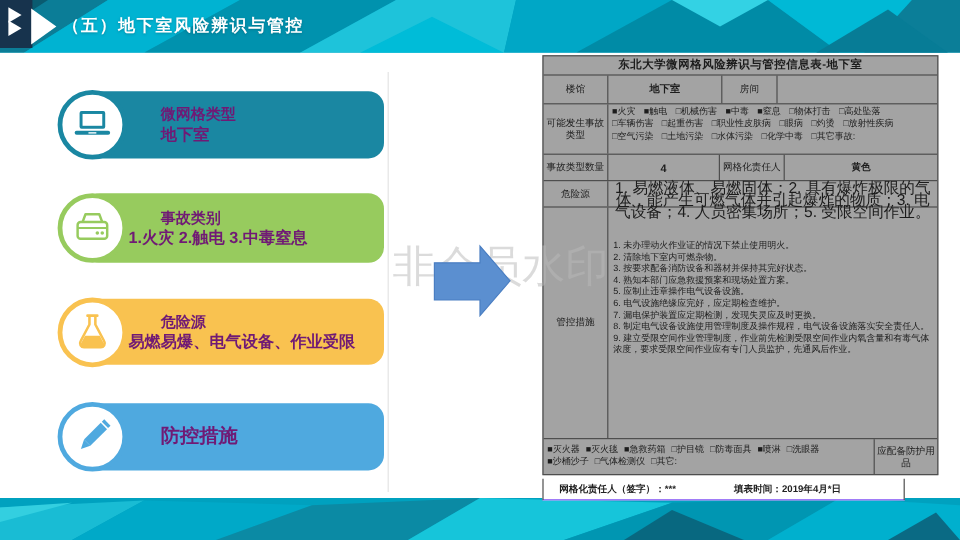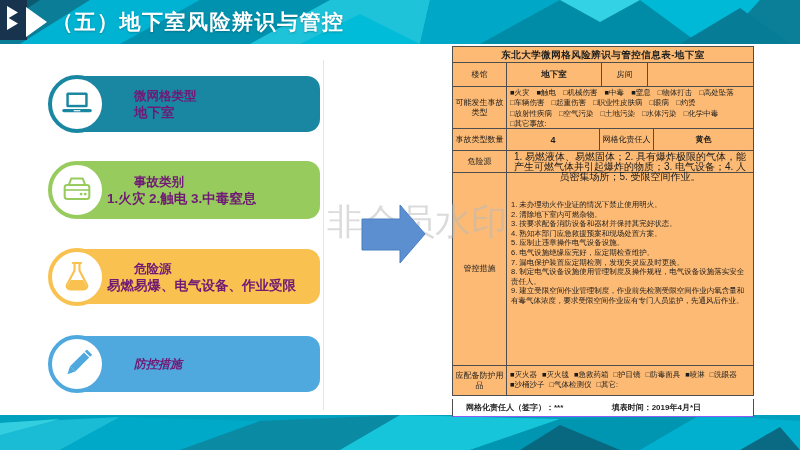--- a/index.html
+++ b/index.html
@@ -9,62 +9,62 @@
     background:#ffffff;
     font-family:"Liberation Sans","DejaVu Sans",sans-serif;
     color:#222;
   }
   
   .band-top { position:absolute; left:0; top:0; width:800px; height:44px; z-index:1; }
   .band-bottom { position:absolute; left:0; top:415px; width:800px; height:35px; z-index:1; }
   
   .header { position:absolute; left:0; top:0; width:800px; height:44px; z-index:2; display:flex; align-items:center; }
   .logo { width:50px; height:44px; flex:none; }
-  .slide-title { color:#fff; font-size:21px; font-weight:700; letter-spacing:1.5px; margin-left:2px; text-shadow:0 1px 2px rgba(0,60,75,.35); }
+  .slide-title { color:#fff; font-size:14px; font-weight:700; letter-spacing:1.5px; margin-left:2px; text-shadow:0 1px 2px rgba(0,60,75,.35); }
   
   .ph-line { position:absolute; left:323px; top:60px; width:1px; height:350px; background:#e4e4e4; z-index:1; }
   
   .pill { position:absolute; left:48px; width:272px; z-index:2; }
   .pill-bg { position:absolute; left:22px; right:0; top:1px; bottom:1px; border-radius:13px; }
   .pill-circle { position:absolute; left:0; top:50%; transform:translateY(-50%);
     width:58px; height:58px; border-radius:50%; background:#fff; border:4px solid #ccc; z-index:2;
     display:flex; align-items:center; justify-content:center; }
   .pill-text { position:absolute; left:86px; right:4px; top:50%; transform:translateY(-50%); z-index:2; color:#701a75; }
   .pill-title { font-size:12.5px; font-weight:600; line-height:16px; white-space:nowrap; }
   .pill-sub { font-size:13.5px; font-weight:700; line-height:17px; white-space:nowrap; }
   .pill[data-pill="1"] .pill-sub, .pill[data-pill="2"] .pill-sub { margin-left:-27px; }
-  .pill-title-big { font-size:12px; font-weight:700;font-style:italic; }
+  .pill-title-big { font-size:16px; font-weight:700; }
   
   .watermark { position:absolute; left:327px; top:198px; z-index:4; font-size:36px; font-weight:400;
     color:#b9b9b9; opacity:.5; letter-spacing:0; white-space:nowrap; pointer-events:none; }
   
   .flow-arrow { position:absolute; left:350px; top:200px; width:80px; height:68px; z-index:5; }
   
-  .panel { position:absolute; left:452px; top:46px; width:302px; z-index:3; background:#fdba74;
+  .panel { position:absolute; left:452px; top:46px; width:330px; z-index:3; background:#a3a3a3;
     border:1px solid #4e4e4e; font-size:8px; color:#1c1c1c; }
   .t-title { height:16px; line-height:16px; text-align:center; font-size:9.5px; font-weight:700; letter-spacing:.5px; border-bottom:1px solid #4e4e4e; }
   .t-row { display:flex; border-bottom:1px solid #4e4e4e; }
   .t-row:last-of-type { border-bottom:2px solid #3c3c3c; }
   .cell { border-left:1px solid #4e4e4e; }
   .cell:first-child { border-left:none; }
   .lab { width:53px; flex:none; display:flex; align-items:center; justify-content:center; text-align:center; line-height:10px; padding:1px; }
   .ctr { display:flex; align-items:center; justify-content:center; font-weight:700; }
   .row-building { height:24px; }
   .row-building .c2 { width:95px; flex:none; font-size:8.5px; }
   .row-building .c3 { width:46px; flex:none; font-weight:400;text-align:center; }
   .row-building .c4 { flex:1; }
   .row-accidents { height:42px; }
   .row-accidents .content { flex:1; font-size:7.5px; line-height:10.4px; padding:1px 3px; }
   .opt { display:inline-block; margin-right:7px; white-space:nowrap; }
   .row-counts { height:22px; }
   .row-counts .c2 { width:93px; flex:none; font-size:9px; }
   .row-counts .c3 { width:54px; flex:none; font-weight:400; font-size:8px; }
   .row-counts .c4 { flex:1; font-size:8px; }
   .row-hazard { height:22px; }
-  .row-hazard .content { flex:1; font-size:10px; line-height:10px; padding:1px 4px; text-align:center; }
+  .row-hazard .content { flex:1; font-size:13px; line-height:10px; padding:1px 4px; text-align:center; }
   .row-measures { height:193px; }
   .row-measures .content { flex:1; font-size:7.5px; line-height:9.6px; padding:27px 4px 2px 4px; }
   .m-line { white-space:normal; }
   .row-protective { height:29px; border-bottom:none !important; }
   .row-protective .content { flex:1; font-size:7.5px; line-height:10px; padding:4px 3px 1px 3px; }
   .row-protective .opt { margin-right:5px; }
   .t-footer { position:absolute; left:452px; top:399px; width:302px; height:18px; z-index:3;
     background:#fff; border-left:1px solid #4e4e4e; border-right:1px solid #4e4e4e; border-bottom:1px solid #8b5cf6;
     display:flex; align-items:center; font-size:8px; font-weight:600; }
   .f-resp { margin-left:13px; }
@@ -219,21 +219,21 @@
         <div class="m-line">4. 熟知本部门应急救援预案和现场处置方案。</div>
         <div class="m-line">5. 应制止违章操作电气设备设施。</div>
         <div class="m-line">6. 电气设施绝缘应完好，应定期检查维护。</div>
         <div class="m-line">7. 漏电保护装置应定期检测，发现失灵应及时更换。</div>
         <div class="m-line">8. 制定电气设备设施使用管理制度及操作规程，电气设备设施落实安全责任人。</div>
         <div class="m-line">9. 建立受限空间作业管理制度，作业前先检测受限空间作业内氧含量和有毒气体浓度，要求受限空间作业应有专门人员监护，先通风后作业。</div>
       </div>
   </div>
 
   <div class="t-row row-protective">
+    <div class="cell content"><span class="opt">■灭火器</span><span class="opt">■灭火毯</span><span class="opt">■急救药箱</span><span class="opt">□护目镜</span><span class="opt">□防毒面具</span><span class="opt">■喷淋</span><span class="opt">□洗眼器</span><span class="opt">■沙桶沙子</span><span class="opt">□气体检测仪</span><span class="opt">□其它:</span></div>
     <div class="cell lab">应配备防护用品</div>
-    <div class="cell content"><span class="opt">■灭火器</span><span class="opt">■灭火毯</span><span class="opt">■急救药箱</span><span class="opt">□护目镜</span><span class="opt">□防毒面具</span><span class="opt">■喷淋</span><span class="opt">□洗眼器</span><span class="opt">■沙桶沙子</span><span class="opt">□气体检测仪</span><span class="opt">□其它:</span></div>
   </div>
 </div>
 
 <div class="t-footer">
   <span class="f-resp">网格化责任人（签字）：***</span>
   <span class="f-date">填表时间：2019年4月*日</span>
 </div>
 
 </body></html>

